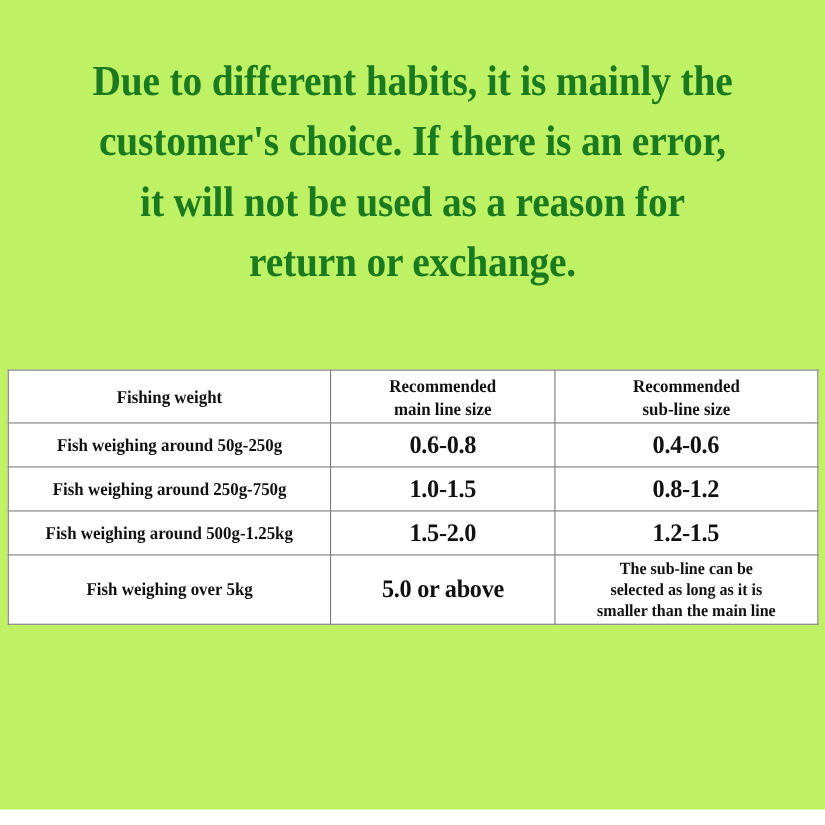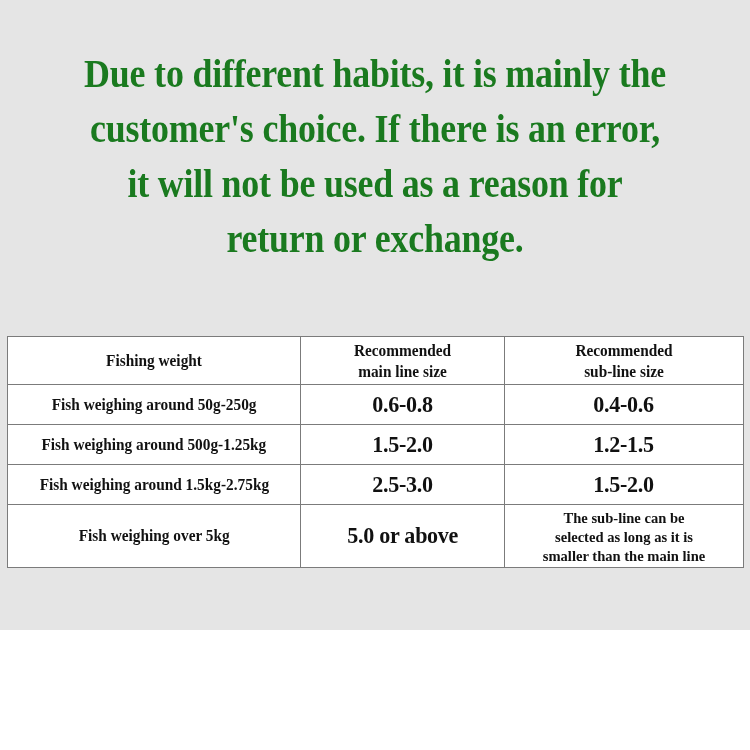--- a/index.html
+++ b/index.html
@@ -10,22 +10,22 @@
   body {
     width: 750px;
     height: 750px;
     background: #ffffff;
     font-family: "Liberation Serif", "DejaVu Serif", serif;
     overflow: hidden;
   }
   .page {
     position: relative;
     width: 750px;
-    height: 630px;
-    background: #e5e5e5;
+    height: 736px;
+    background: #bef264;
   }
 
   
   .notice {
     position: absolute;
     top: 46px;
     left: 0;
     width: 750px;
     text-align: center;
     color: #1a7a1f;
@@ -153,33 +153,33 @@
     </thead>
     <tbody>
 
       <tr>
         <td class="weight-cell"><span>Fish weighing around 50g-250g</span></td>
         <td class="value-cell"><span>0.6-0.8</span></td>
         <td class="value-cell"><span>0.4-0.6</span></td>
       </tr>
 
 
+      <tr>
+        <td class="weight-cell"><span>Fish weighing around 250g-750g</span></td>
+        <td class="value-cell"><span>1.0-1.5</span></td>
+        <td class="value-cell"><span>0.8-1.2</span></td>
+      </tr>
 
       <tr>
         <td class="weight-cell"><span>Fish weighing around 500g-1.25kg</span></td>
         <td class="value-cell"><span>1.5-2.0</span></td>
         <td class="value-cell"><span>1.2-1.5</span></td>
       </tr>
 
 
-      <tr>
-        <td class="weight-cell"><span>Fish weighing around 1.5kg-2.75kg</span></td>
-        <td class="value-cell"><span>2.5-3.0</span></td>
-        <td class="value-cell"><span>1.5-2.0</span></td>
-      </tr>
 
 
       <tr class="last-row">
         <td class="weight-cell"><span>Fish weighing over 5kg</span></td>
         <td class="value-cell"><span>5.0 or above</span></td>
         <td class="note-cell">
           <span>The sub-line can be</span>
           <span>selected as long as it is</span>
           <span>smaller than the main line</span>
         </td>

